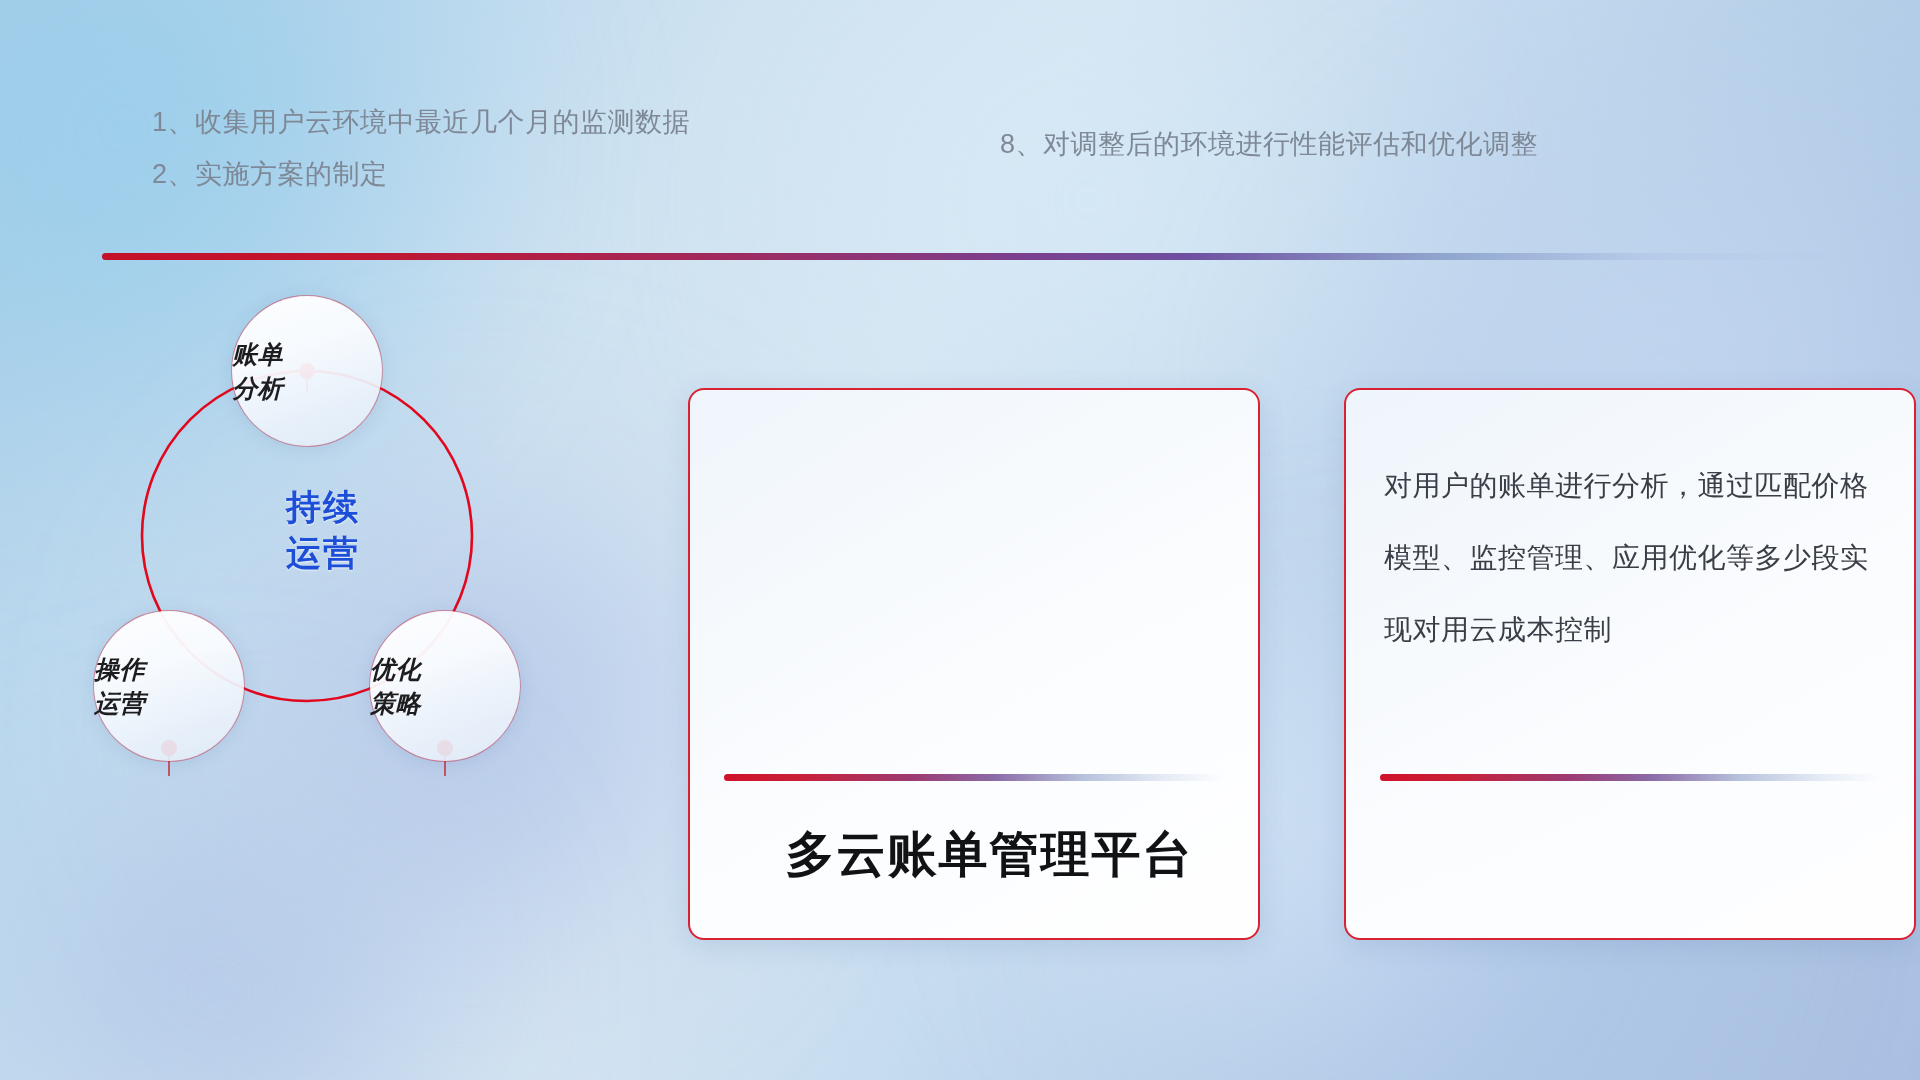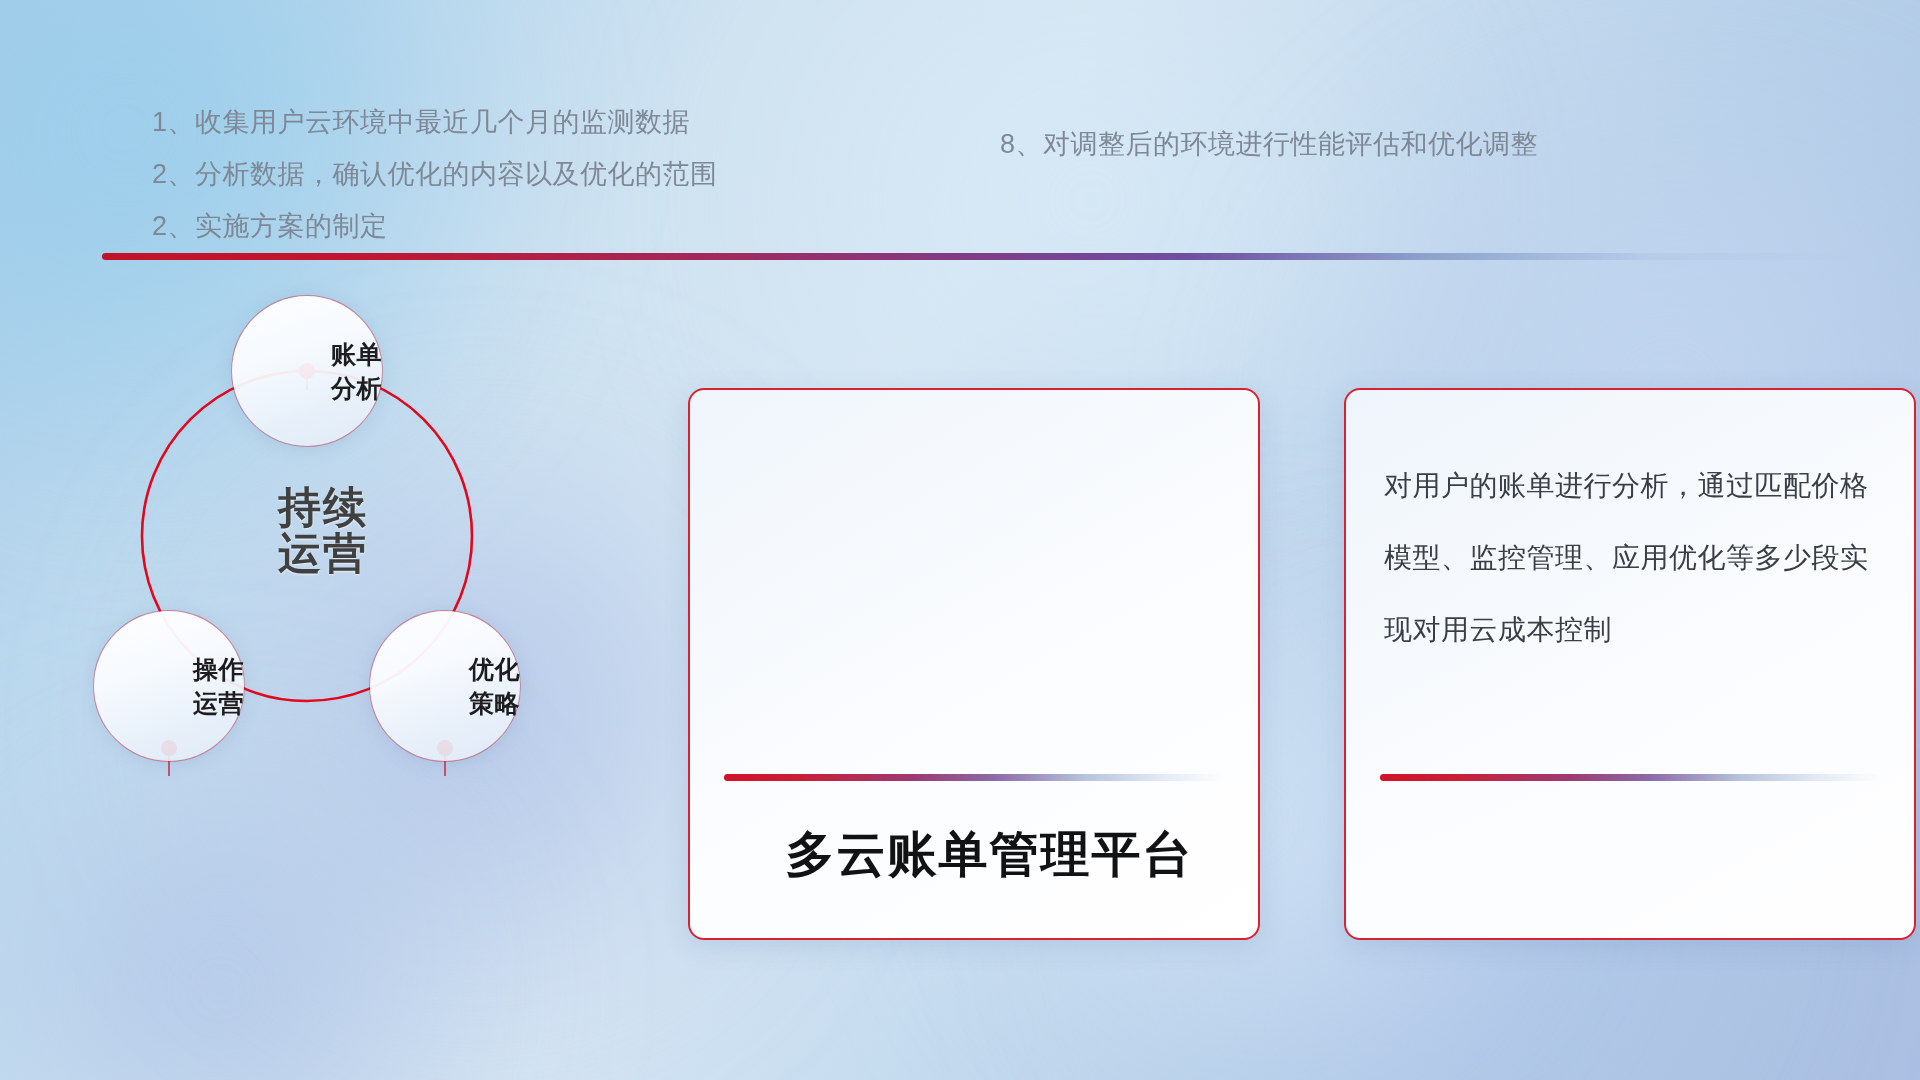--- a/index.html
+++ b/index.html
@@ -74,36 +74,36 @@
   .lobe {
     position:absolute;
     border-radius:50%;
     background:linear-gradient(160deg,
         rgba(255,255,255,.97) 0%,
         rgba(250,252,255,.95) 38%,
         rgba(236,243,251,.92) 70%,
         rgba(226,236,248,.90) 100%);
     box-shadow:0 2px 18px rgba(90,120,170,.18);
     display:flex; flex-direction:column;
-    align-items:flex-end; justify-content:center;
+    align-items:flex-start; justify-content:center;font-style:italic;
   }
   .lobe-top  { left:144px; top:10px;  width:150px; height:150px; }
   .lobe-bl   { left:6px;   top:325px; width:150px; height:150px; }
   .lobe-br   { left:282px; top:325px; width:150px; height:150px; }
 
   .lobe-label {
     font-size:25px; font-weight:700; color:#1d1d1f;
     line-height:34px; text-align:center; letter-spacing:.5px;
   }
   .lobe-label span { display:block; }
 
   .venn-center {
     position:absolute; left:0; top:198px; width:470px;
     text-align:center;
-    font-size:43px; font-weight:700; color:#404040;
+    font-size:35px; font-weight:700; color:#1d4ed8;
     line-height:46px; letter-spacing:2px;
     text-shadow:0 1px 2px rgba(255,255,255,.7);
   }
   .venn-center span { display:block; }
 
   
   .card {
     position:absolute;
     top:388px; height:552px;
     border:2px solid #d92231;
@@ -153,21 +153,20 @@
   <div class="bg-blob blob-d"></div>
   <div class="bg-blob blob-e"></div>
   <div class="bg-blob blob-f"></div>
   <div class="bg-blob blob-g"></div>
 </div>
 
 <div class="bullets">
 
   <div class="bullet-col left">
     <div class="bullet-line">1、收集用户云环境中最近几个月的监测数据</div>
-    <div class="bullet-line">2、分析数据，确认优化的内容以及优化的范围</div>
     <div class="bullet-line">2、实施方案的制定</div>
   </div>
 
   <div class="bullet-col right">
     <div class="bullet-line">8、对调整后的环境进行性能评估和优化调整</div>
   </div>
 
 </div>
 
 <div class="divider"></div>

